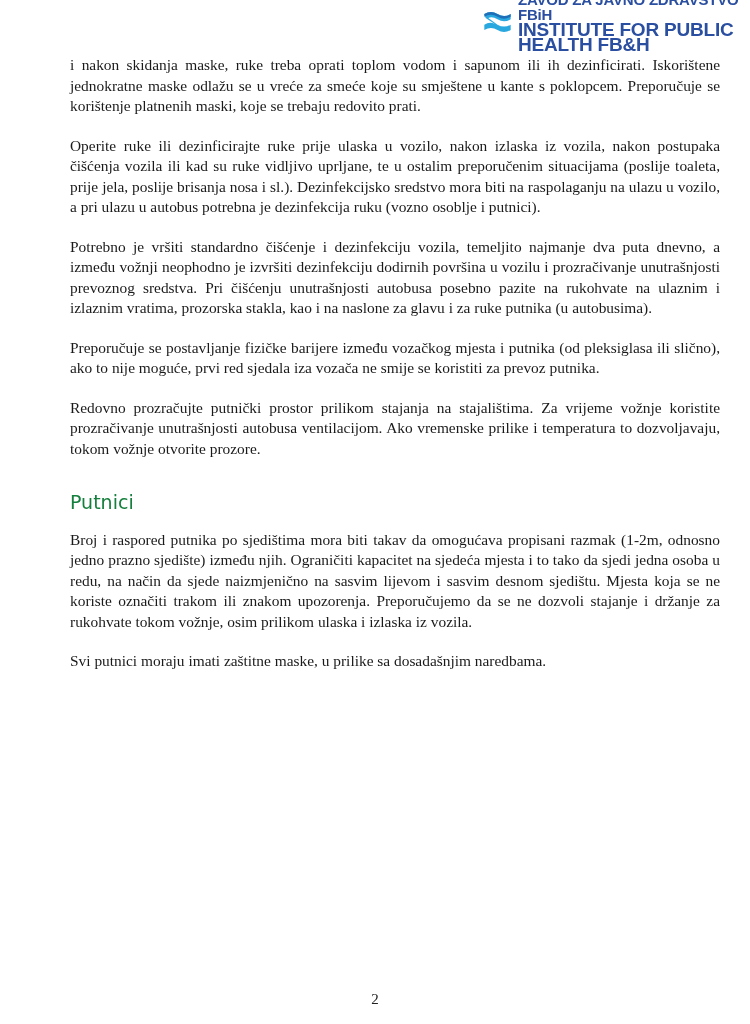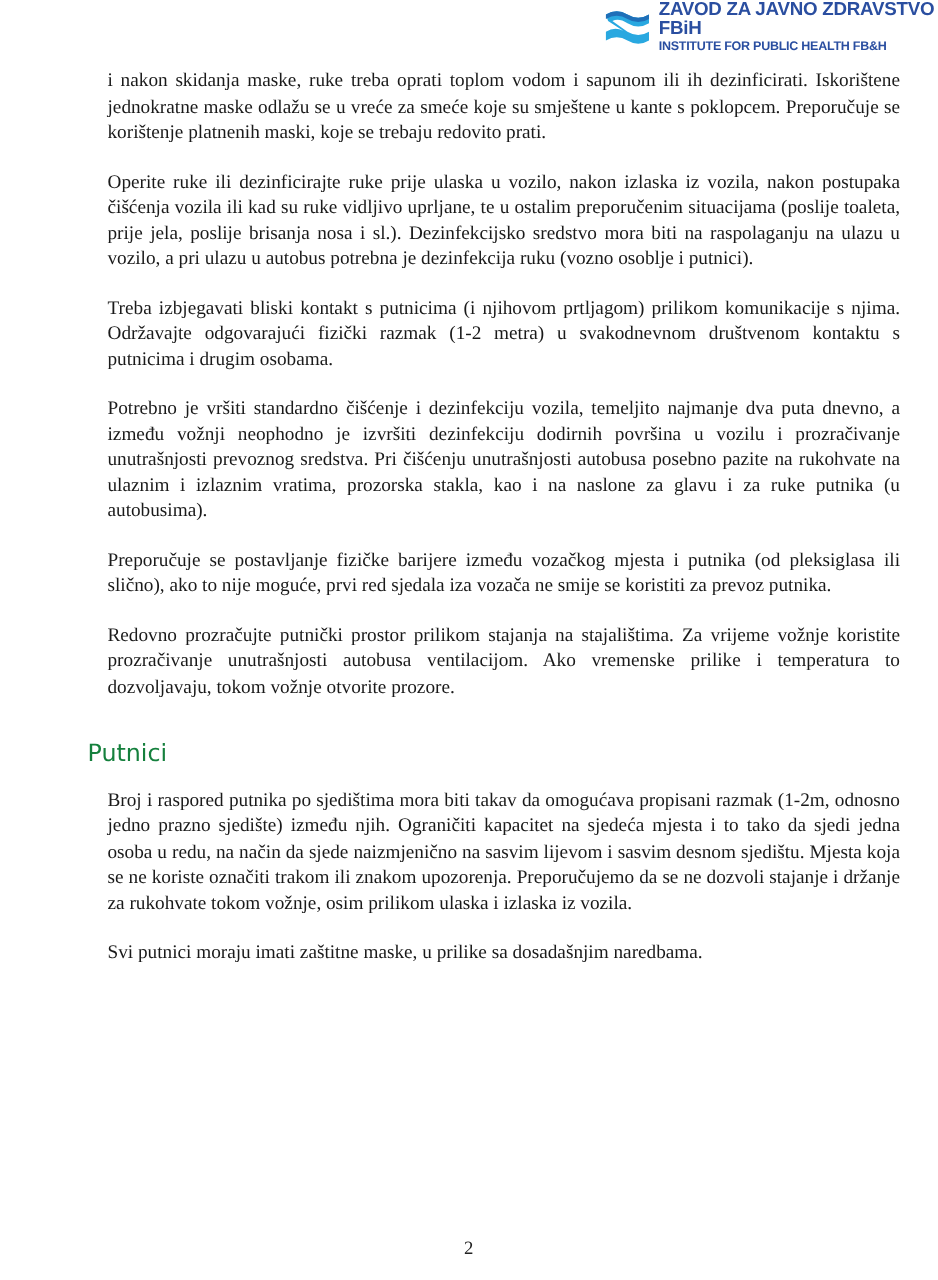--- a/index.html
+++ b/index.html
@@ -1,44 +1,43 @@
 <!DOCTYPE html>
 <html><head>
 <meta charset="utf-8">
 <style>
   html, body { margin: 0; padding: 0; background: #ffffff; }
   body { width: 750px; height: 1024px; position: relative; overflow: hidden; }
   .header { position: absolute; top: 2px; left: 483px; height: 40px; display: flex; align-items: center; }
   .logo-icon { width: 44px; height: 36px; margin-right: 6px; }
   .logo-text { display: flex; flex-direction: column; font-family: "Liberation Sans", sans-serif; font-weight: bold; color: #2a4ea0; line-height: 15px; letter-spacing: -0.2px; }
   .logo-text .l1 { font-size: 15px; }
-  .logo-text .l2 { font-size: 10px; }
+  .logo-text .l2 { font-size: 19px; }
   .content { position: absolute; left: 70px; top: 55px; width: 650px; font-family: "Liberation Serif", serif; font-size: 15.4px; line-height: 20.5px; color: #1a1a1a; }
-  .content p { margin: 0 0 19px 16px; text-align: justify; }
+  .content p { margin: 0 0 19px 0; text-align: justify; }
   .section-title { font-family: "DejaVu Sans", sans-serif; font-size: 19px; color: #15803d; margin: 33px 0 17px 0; font-weight: normal; }
   .page-num { position: absolute; top: 991px; left: 0; width: 750px; text-align: center; font-family: "Liberation Serif", serif; font-size: 15px; color: #222; }
 </style>
 </head>
 <body>
 
 <div class="header">
   <svg class="logo-icon" viewBox="0 0 44 36">
     <path d="M2 6 Q12 0 22 6 Q32 12 42 6 L42 14 Q32 20 22 14 Q14 9 8 12 L22 22 Q32 28 42 22 L42 30 Q32 36 22 30 Q12 24 2 30 L2 22 Q10 17 18 21 L4 12 Z" fill="#29a8e0"></path>
     <path d="M2 6 Q12 0 22 6 Q32 12 42 6 L42 10 Q32 16 22 10 Q12 4 2 10 Z" fill="#1f6fb8"></path>
   </svg>
   <div class="logo-text">
     <span class="l1">ZAVOD ZA JAVNO ZDRAVSTVO FBiH</span>
     <span class="l2">INSTITUTE FOR PUBLIC HEALTH FB&amp;H</span>
   </div>
 </div>
 
 <div class="content">
   <p>i nakon skidanja maske, ruke treba oprati toplom vodom i sapunom ili ih dezinficirati. Iskorištene jednokratne maske odlažu se u vreće za smeće koje su smještene u kante s poklopcem. Preporučuje se korištenje platnenih maski, koje se trebaju redovito prati.</p>
   <p>Operite ruke ili dezinficirajte ruke prije ulaska u vozilo, nakon izlaska iz vozila, nakon postupaka čišćenja vozila ili kad su ruke vidljivo uprljane, te u ostalim preporučenim situacijama (poslije toaleta, prije jela, poslije brisanja nosa i sl.). Dezinfekcijsko sredstvo mora biti na raspolaganju na ulazu u vozilo, a pri ulazu u autobus potrebna je dezinfekcija ruku (vozno osoblje i putnici).</p>
-  <p>Treba izbjegavati bliski kontakt s putnicima (i njihovom prtljagom) prilikom komunikacije s njima. Održavajte odgovarajući fizički razmak (1-2 metra) u svakodnevnom društvenom kontaktu s putnicima i drugim osobama.</p>
   <p>Potrebno je vršiti standardno čišćenje i dezinfekciju vozila, temeljito najmanje dva puta dnevno, a između vožnji neophodno je izvršiti dezinfekciju dodirnih površina u vozilu i prozračivanje unutrašnjosti prevoznog sredstva. Pri čišćenju unutrašnjosti autobusa posebno pazite na rukohvate na ulaznim i izlaznim vratima, prozorska stakla, kao i na naslone za glavu i za ruke putnika (u autobusima).</p>
   <p>Preporučuje se postavljanje fizičke barijere između vozačkog mjesta i putnika (od pleksiglasa ili slično), ako to nije moguće, prvi red sjedala iza vozača ne smije se koristiti za prevoz putnika.</p>
   <p>Redovno prozračujte putnički prostor prilikom stajanja na stajalištima. Za vrijeme vožnje koristite prozračivanje unutrašnjosti autobusa ventilacijom. Ako vremenske prilike i temperatura to dozvoljavaju, tokom vožnje otvorite prozore.</p>
 
   <h2 class="section-title">Putnici</h2>
 
   <p>Broj i raspored putnika po sjedištima mora biti takav da omogućava propisani razmak (1-2m, odnosno jedno prazno sjedište) između njih. Ograničiti kapacitet na sjedeća mjesta i to tako da sjedi jedna osoba u redu, na način da sjede naizmjenično na sasvim lijevom i sasvim desnom sjedištu. Mjesta koja se ne koriste označiti trakom ili znakom upozorenja. Preporučujemo da se ne dozvoli stajanje i držanje za rukohvate tokom vožnje, osim prilikom ulaska i izlaska iz vozila.</p>
   <p>Svi putnici moraju imati zaštitne maske, u prilike sa dosadašnjim naredbama.</p>
 </div>
 

